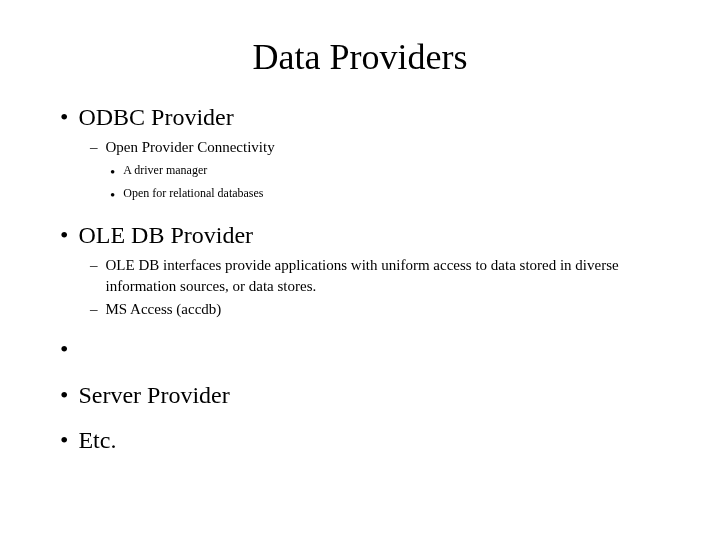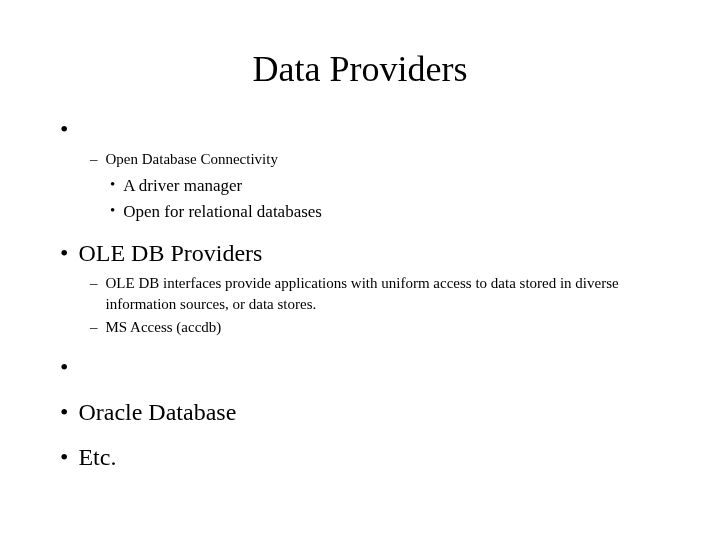--- a/index.html
+++ b/index.html
@@ -13,21 +13,21 @@
       height: 540px;
       background: #ffffff;
       font-family: Georgia, 'Times New Roman', serif;
       color: #000000;
       overflow: hidden;
     }
 
     .slide {
       width: 720px;
       height: 540px;
-      padding: 48px 60px 30px 60px;
+      padding: 36px 60px 30px 60px;
       display: flex;
       flex-direction: column;
       border-radius: 26px;
     }
 
     .slide-title {
       text-align: center;
       font-size: 36px;
       font-weight: normal;
       margin-bottom: 24px;
@@ -73,21 +73,21 @@
       font-size: 15px;
     }
 
     .bullet-level2 .bullet-marker {
       font-size: 15px;
       line-height: 1.4;
       flex-shrink: 0;
     }
 
     .bullet-level2 .bullet-text {
-      font-size: 17px;
+      font-size: 12px;
       line-height: 1.4;
       text-align: center;
     }
 
     .dash-item {
       display: flex;
       align-items: flex-start;
       gap: 8px;
       font-size: 15px;
       line-height: 1.4;
@@ -119,43 +119,44 @@
 
 <div class="slide">
 
   <h1 class="slide-title">Data Providers</h1>
 
   <div class="content">
 
     <div>
       <div class="bullet-level1">
         <span class="bullet-marker">•</span>
+        <span class="bullet-text">ODBC Provider</span>
       </div>
       <div class="sub-bullets">
         <div class="dash-item">
           <span class="dash-marker">–</span>
-          <span class="dash-text">Open Database Connectivity</span>
+          <span class="dash-text">Open Provider Connectivity</span>
         </div>
         <div class="sub-dash-bullets">
           <div class="bullet-level2">
             <span class="bullet-marker">•</span>
             <span class="bullet-text">A driver manager</span>
           </div>
           <div class="bullet-level2">
             <span class="bullet-marker">•</span>
             <span class="bullet-text">Open for relational databases</span>
           </div>
         </div>
       </div>
     </div>
 
     <div>
       <div class="bullet-level1">
         <span class="bullet-marker">•</span>
-        <span class="bullet-text">OLE DB Providers</span>
+        <span class="bullet-text">OLE DB Provider</span>
       </div>
       <div class="sub-bullets">
         <div class="dash-item">
           <span class="dash-marker">–</span>
           <span class="dash-text"><span class="ole-bold">OLE DB</span> interfaces provide applications with uniform access to data stored in diverse information sources, or data stores.</span>
         </div>
         <div class="dash-item">
           <span class="dash-marker">–</span>
           <span class="dash-text">MS Access (accdb)</span>
         </div>
@@ -164,21 +165,21 @@
 
     <div>
       <div class="bullet-level1">
         <span class="bullet-marker">•</span>
       </div>
     </div>
 
     <div>
       <div class="bullet-level1">
         <span class="bullet-marker">•</span>
-        <span class="bullet-text">Oracle Database</span>
+        <span class="bullet-text">Server Provider</span>
       </div>
     </div>
 
     <div>
       <div class="bullet-level1">
         <span class="bullet-marker">•</span>
         <span class="bullet-text">Etc.</span>
       </div>
     </div>
 

